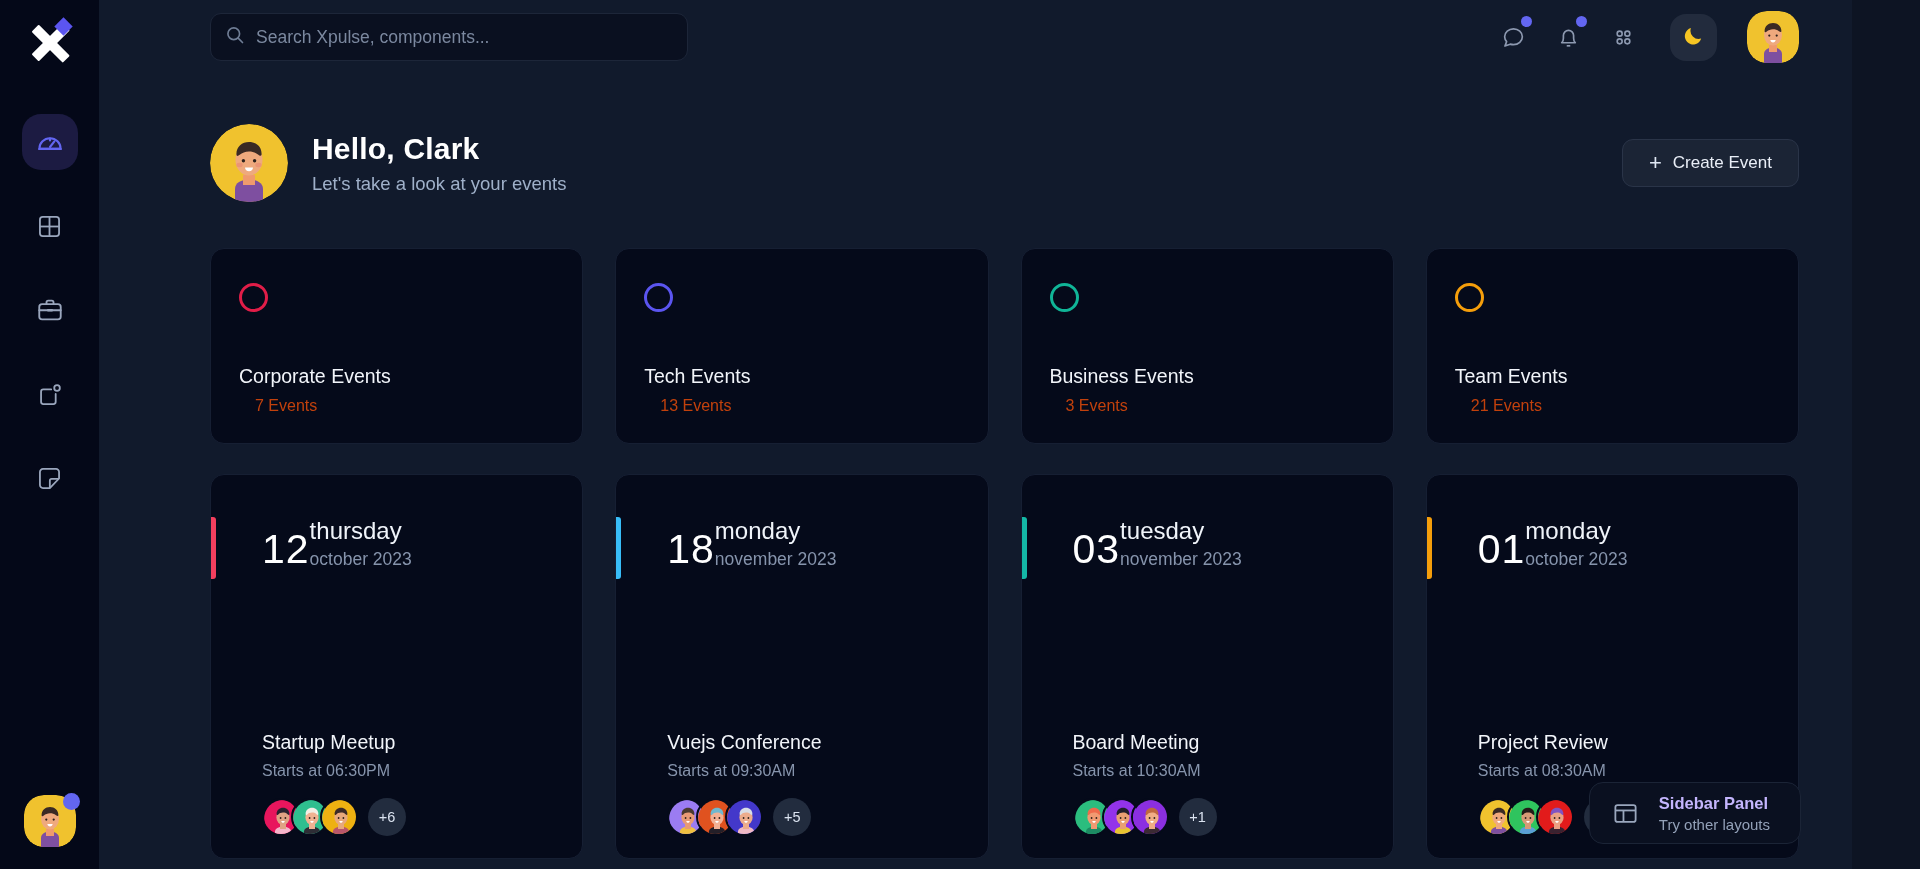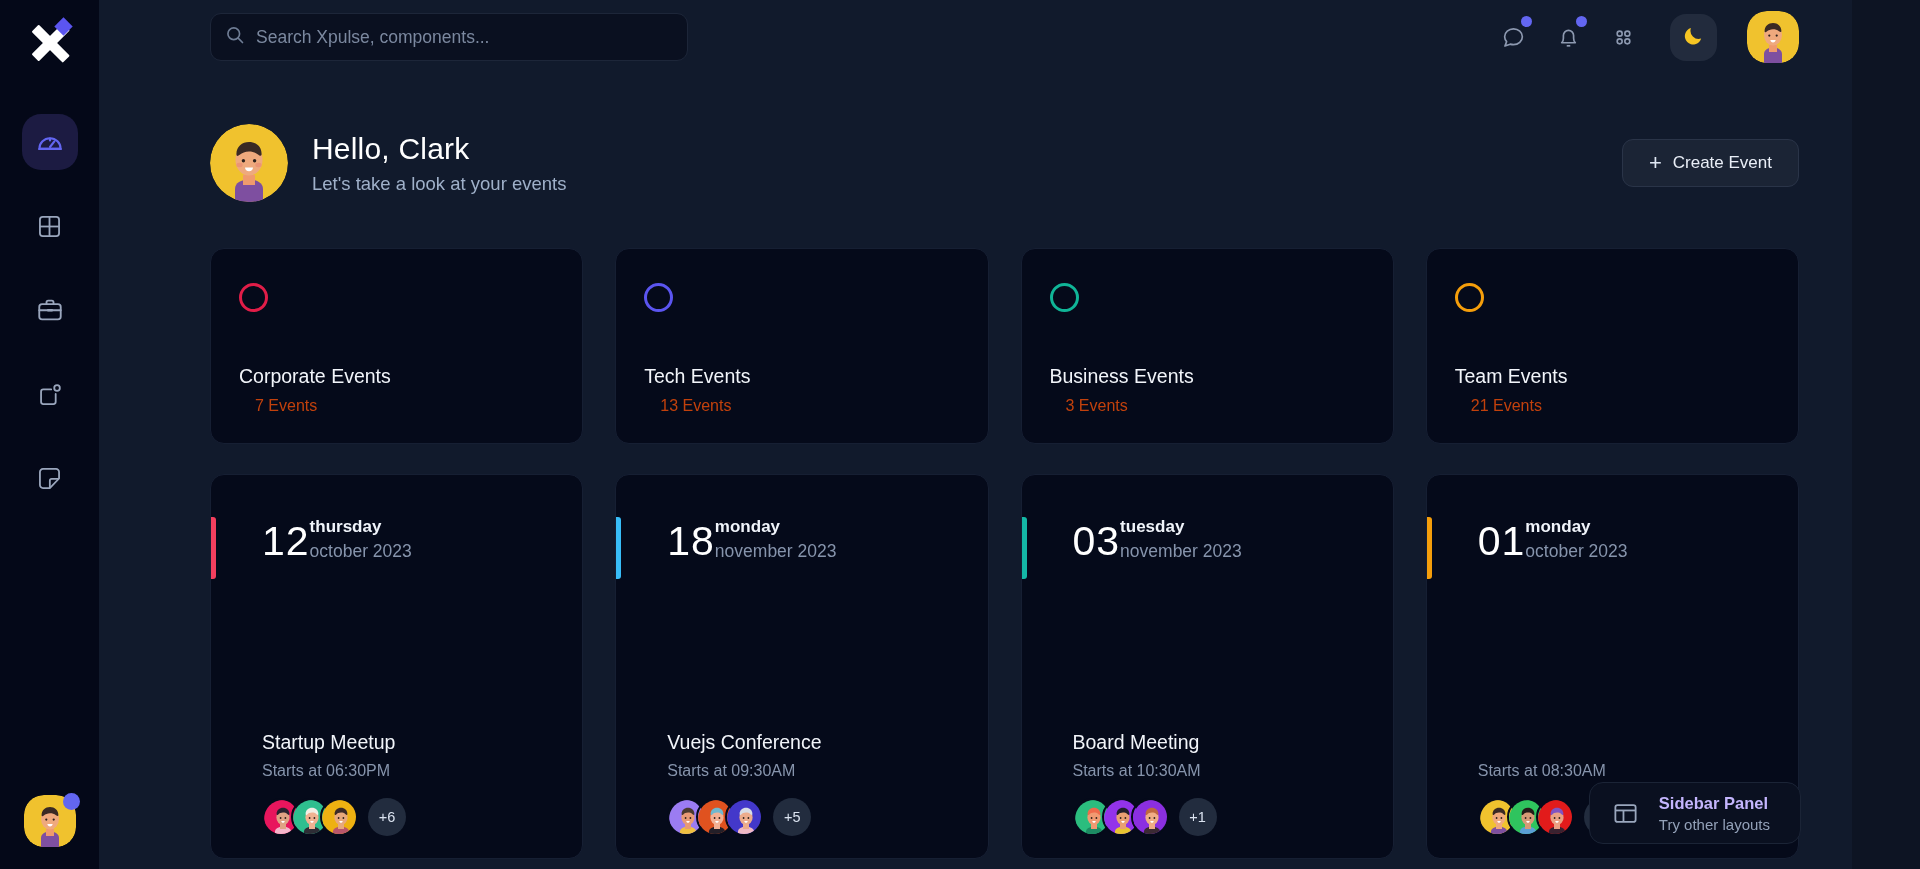--- a/index.html
+++ b/index.html
@@ -79,21 +79,21 @@
     cursor: pointer; margin-left: 6px;
   }
   .top-avatar { width: 52px; height: 52px; cursor: pointer; margin-left: 3px; }
 
   
   .content { padding: 0 53px 0 111px; }
 
   .greet-row { display: flex; align-items: center; margin-top: 50px; }
   .greet-avatar { width: 78px; height: 78px; border-radius: 50%; overflow: hidden; flex: 0 0 78px; }
   .greet-text { margin-left: 24px; }
-  .greet-title { font-size: 30px; color: #ffffff; font-weight: 400; letter-spacing: .2px; }
+  .greet-title { font-size: 30px; color: #ffffff; font-weight: 700; letter-spacing: .2px; }
   .greet-sub { font-size: 18.5px; color: #9fb0c9; margin-top: 7px; }
   .create-btn {
     margin-left: auto; height: 48px; padding: 0 26px;
     background: #1b2435; border: 1px solid #2a3448; border-radius: 11px;
     color: #e9eef7; font-size: 17px; cursor: pointer;
     display: inline-flex; align-items: center; gap: 11px;
     font-family: "Liberation Sans", sans-serif;
   }
   .create-btn .plus { font-size: 22px; line-height: 1; color: #dfe7f3; }
 
@@ -118,21 +118,21 @@
     background: #050a1a; border: 1px solid #161f33; border-radius: 14px;
     height: 385px; position: relative; padding: 42px 0 0 51px; cursor: pointer;
     overflow: hidden;
   }
   .ev-accent {
     position: absolute; left: 0; top: 42px; width: 5px; height: 62px;
     border-radius: 0 3px 3px 0; background: #e11d48;
   }
   .ev-date { display: flex; align-items: flex-end; }
   .ev-day { font-size: 41px; color: #ffffff; line-height: 1; letter-spacing: 1px; }
-  .ev-dw { font-size: 17px; color: #f0f4fa; font-weight: bold; line-height: 1.15; }
+  .ev-dw { font-size: 24px; color: #f0f4fa; font-weight: normal; line-height: 1.15; }
   .ev-my { font-size: 17.5px; color: #8694ac; margin-top: 4px; }
   .ev-bottom { position: absolute; left: 51px; right: 24px; bottom: 78px; }
   .ev-title { font-size: 19.5px; color: #f2f5fa; }
   .ev-time { font-size: 16px; color: #8694ac; margin-top: 8px; }
   .ev-people { position: absolute; left: 51px; bottom: 22px; display: flex; align-items: center; }
   .ppl { width: 38px; height: 38px; border-radius: 50%; overflow: hidden; margin-right: -9px;
          border: 2px solid #050a1a; }
   .ppl-more {
     width: 38px; height: 38px; border-radius: 50%; background: #222c3e;
     color: #dbe3f0; font-size: 14.5px; display: flex; align-items: center; justify-content: center;
@@ -498,20 +498,21 @@
           <div class="ev-card">
             <div class="ev-accent" style="background:#f59e0b"></div>
             <div class="ev-date">
               <span class="ev-day">01</span>
               <span>
                 <span class="ev-dw" style="display:block">monday</span>
                 <span class="ev-my" style="display:block">october 2023</span>
               </span>
             </div>
             <div class="ev-bottom">
+              <div class="ev-title">Project Review</div>
               <div class="ev-time">Starts at 08:30AM</div>
             </div>
             <div class="ev-people">
               <span class="ppl"><svg viewBox="0 0 38 38" width="38" height="38">
                   <circle cx="19" cy="19" r="19" fill="#f0c22e"></circle>
                   <path d="M11 38v-6.5c0-3 3.6-4.8 8-4.8s8 1.8 8 4.8V38z" fill="#7e4fa0"></path>
                   <path d="M16 24h6v5h-6z" fill="#efa97d"></path>
                   <ellipse cx="19" cy="17.5" rx="6.6" ry="7.6" fill="#efa97d"></ellipse>
                   <path d="M12.6 14c0-3.8 2.8-6.2 6.4-6.2s6.4 2.4 6.4 6.2c0 1.3-.9 1-1.9.2-1.5-1.2-2.7-1.6-4.5-1.6-2 0-3.5.7-4.7 1.8-.9.8-1.7.8-1.7-.4z" fill="#3a2a24"></path>
                   <circle cx="16.6" cy="18" r=".9" fill="#2d211c"></circle>

